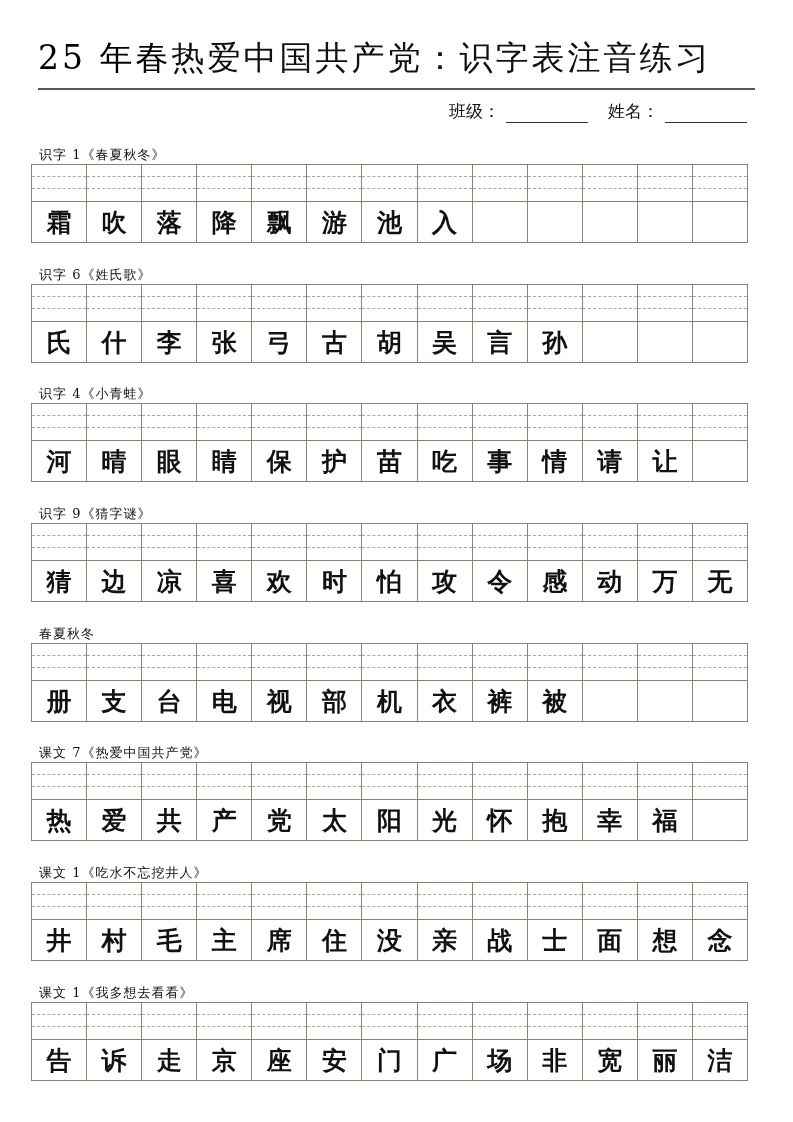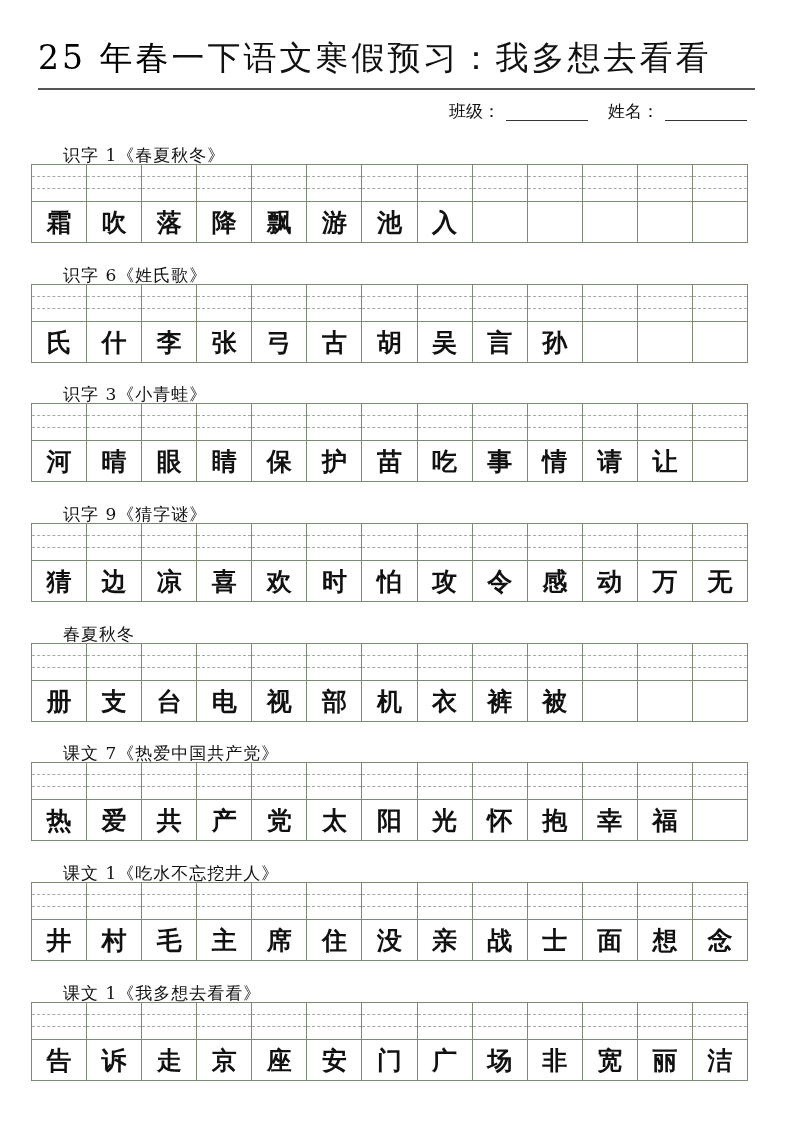--- a/index.html
+++ b/index.html
@@ -4,44 +4,44 @@
 <style>
   html, body { margin: 0; padding: 0; background: #ffffff; }
   body { width: 793px; height: 1122px; position: relative; overflow: hidden;
          font-family: "DejaVu Serif", "Liberation Serif", serif; color: #111; }
   .title { position: absolute; left: 38px; top: 36px; width: 720px; font-size: 33px;
            letter-spacing: 3px; white-space: nowrap; line-height: 44px; }
   .title .red { color: #000000; }
   .title-rule { position: absolute; left: 38px; top: 88px; width: 717px; height: 0;
                 border-top: 2px solid #555; }
   .meta { position: absolute; top: 100px; right: 46px; font-size: 17px; display: flex;
-          gap: 6px; }
+          align-items: flex-end; gap: 6px; }
   .meta .blank { display: inline-block; width: 82px; border-bottom: 1.5px solid #333;
                  height: 20px; margin-right: 14px; }
   .meta .blank:last-child { margin-right: 0; }
   .section { position: absolute; left: 31px; width: 717px; }
-  .section-label { position: absolute; left: 8px; top: 0; font-size: 17px; line-height: 20px;
-                   letter-spacing: 1px; white-space: nowrap; margin-left: 24px; }
+  .section-label { position: absolute; left: 8px; top: 0; font-size: 13px; line-height: 20px;
+                   letter-spacing: 1px; white-space: nowrap; }
   .grid { position: absolute; left: 0; top: 19px; width: 716px; height: 78px;
           display: grid; grid-template-columns: repeat(13, 1fr);
           border-top: 1px solid #7c8a73; border-left: 1px solid #7c8a73; }
   .cell { border-right: 1px solid #7c8a73; border-bottom: 1px solid #7c8a73;
           display: flex; flex-direction: column; }
   .pinyin { height: 36px; border-bottom: 1px solid #7c8a73; position: relative; }
   .pinyin::before, .pinyin::after { content: ""; position: absolute; left: 0; right: 0;
           border-top: 1px dashed #a8a8a8; }
   .pinyin::before { top: 11px; }
   .pinyin::after { top: 23px; }
   .hanzi { flex: 1; display: flex; align-items: center; justify-content: center;
            font-size: 25px; font-weight: bold; color: #111; }
 </style>
 </head>
 <body>
 
-<div class="title"><span class="red">25 年春</span><span>一下语文寒假预习：我多想去看看</span></div>
+<div class="title"><span class="red">25 年春</span><span>热爱中国共产党：识字表注音练习</span></div>
 <div class="title-rule"></div>
 
 <div class="meta">
   <span>班级：</span>
   <span class="blank"></span>
   <span>姓名：</span>
   <span class="blank"></span>
 </div>
 
 <div id="sections">
@@ -153,21 +153,21 @@
           <div class="pinyin"></div>
           <div class="hanzi"></div>
         </div>
         <div class="cell">
           <div class="pinyin"></div>
           <div class="hanzi"></div>
         </div>
       </div>
     </div>
     <div class="section" style="top: 384px;">
-      <div class="section-label">识字 3《小青蛙》</div>
+      <div class="section-label">识字 4《小青蛙》</div>
       <div class="grid">
         <div class="cell">
           <div class="pinyin"></div>
           <div class="hanzi">河</div>
         </div>
         <div class="cell">
           <div class="pinyin"></div>
           <div class="hanzi">晴</div>
         </div>
         <div class="cell">

